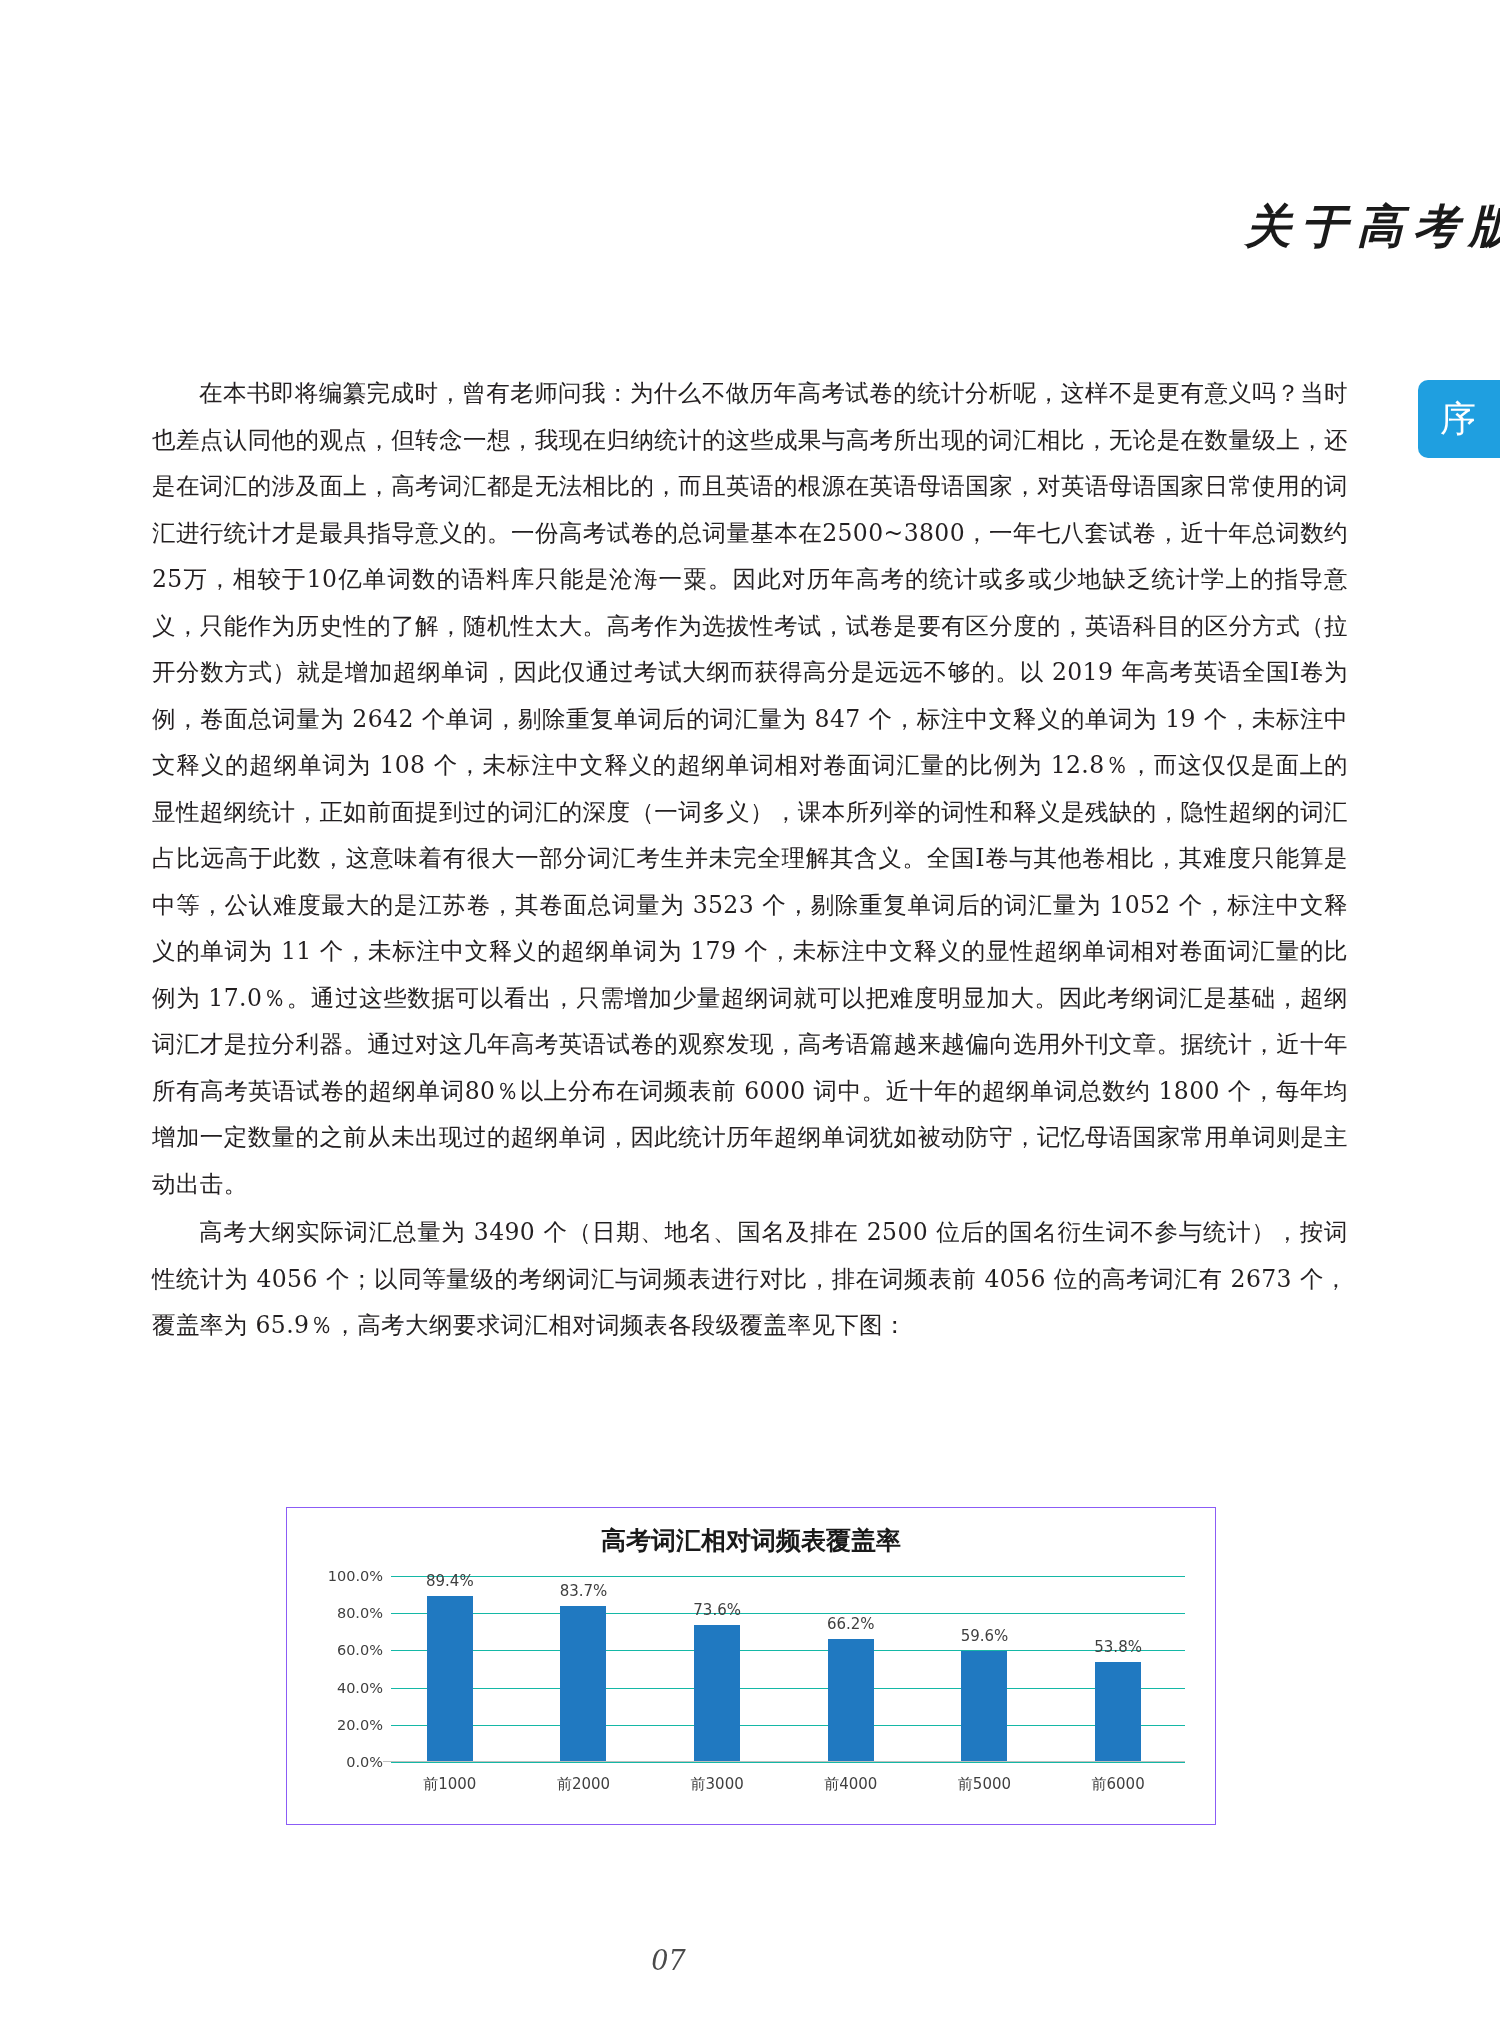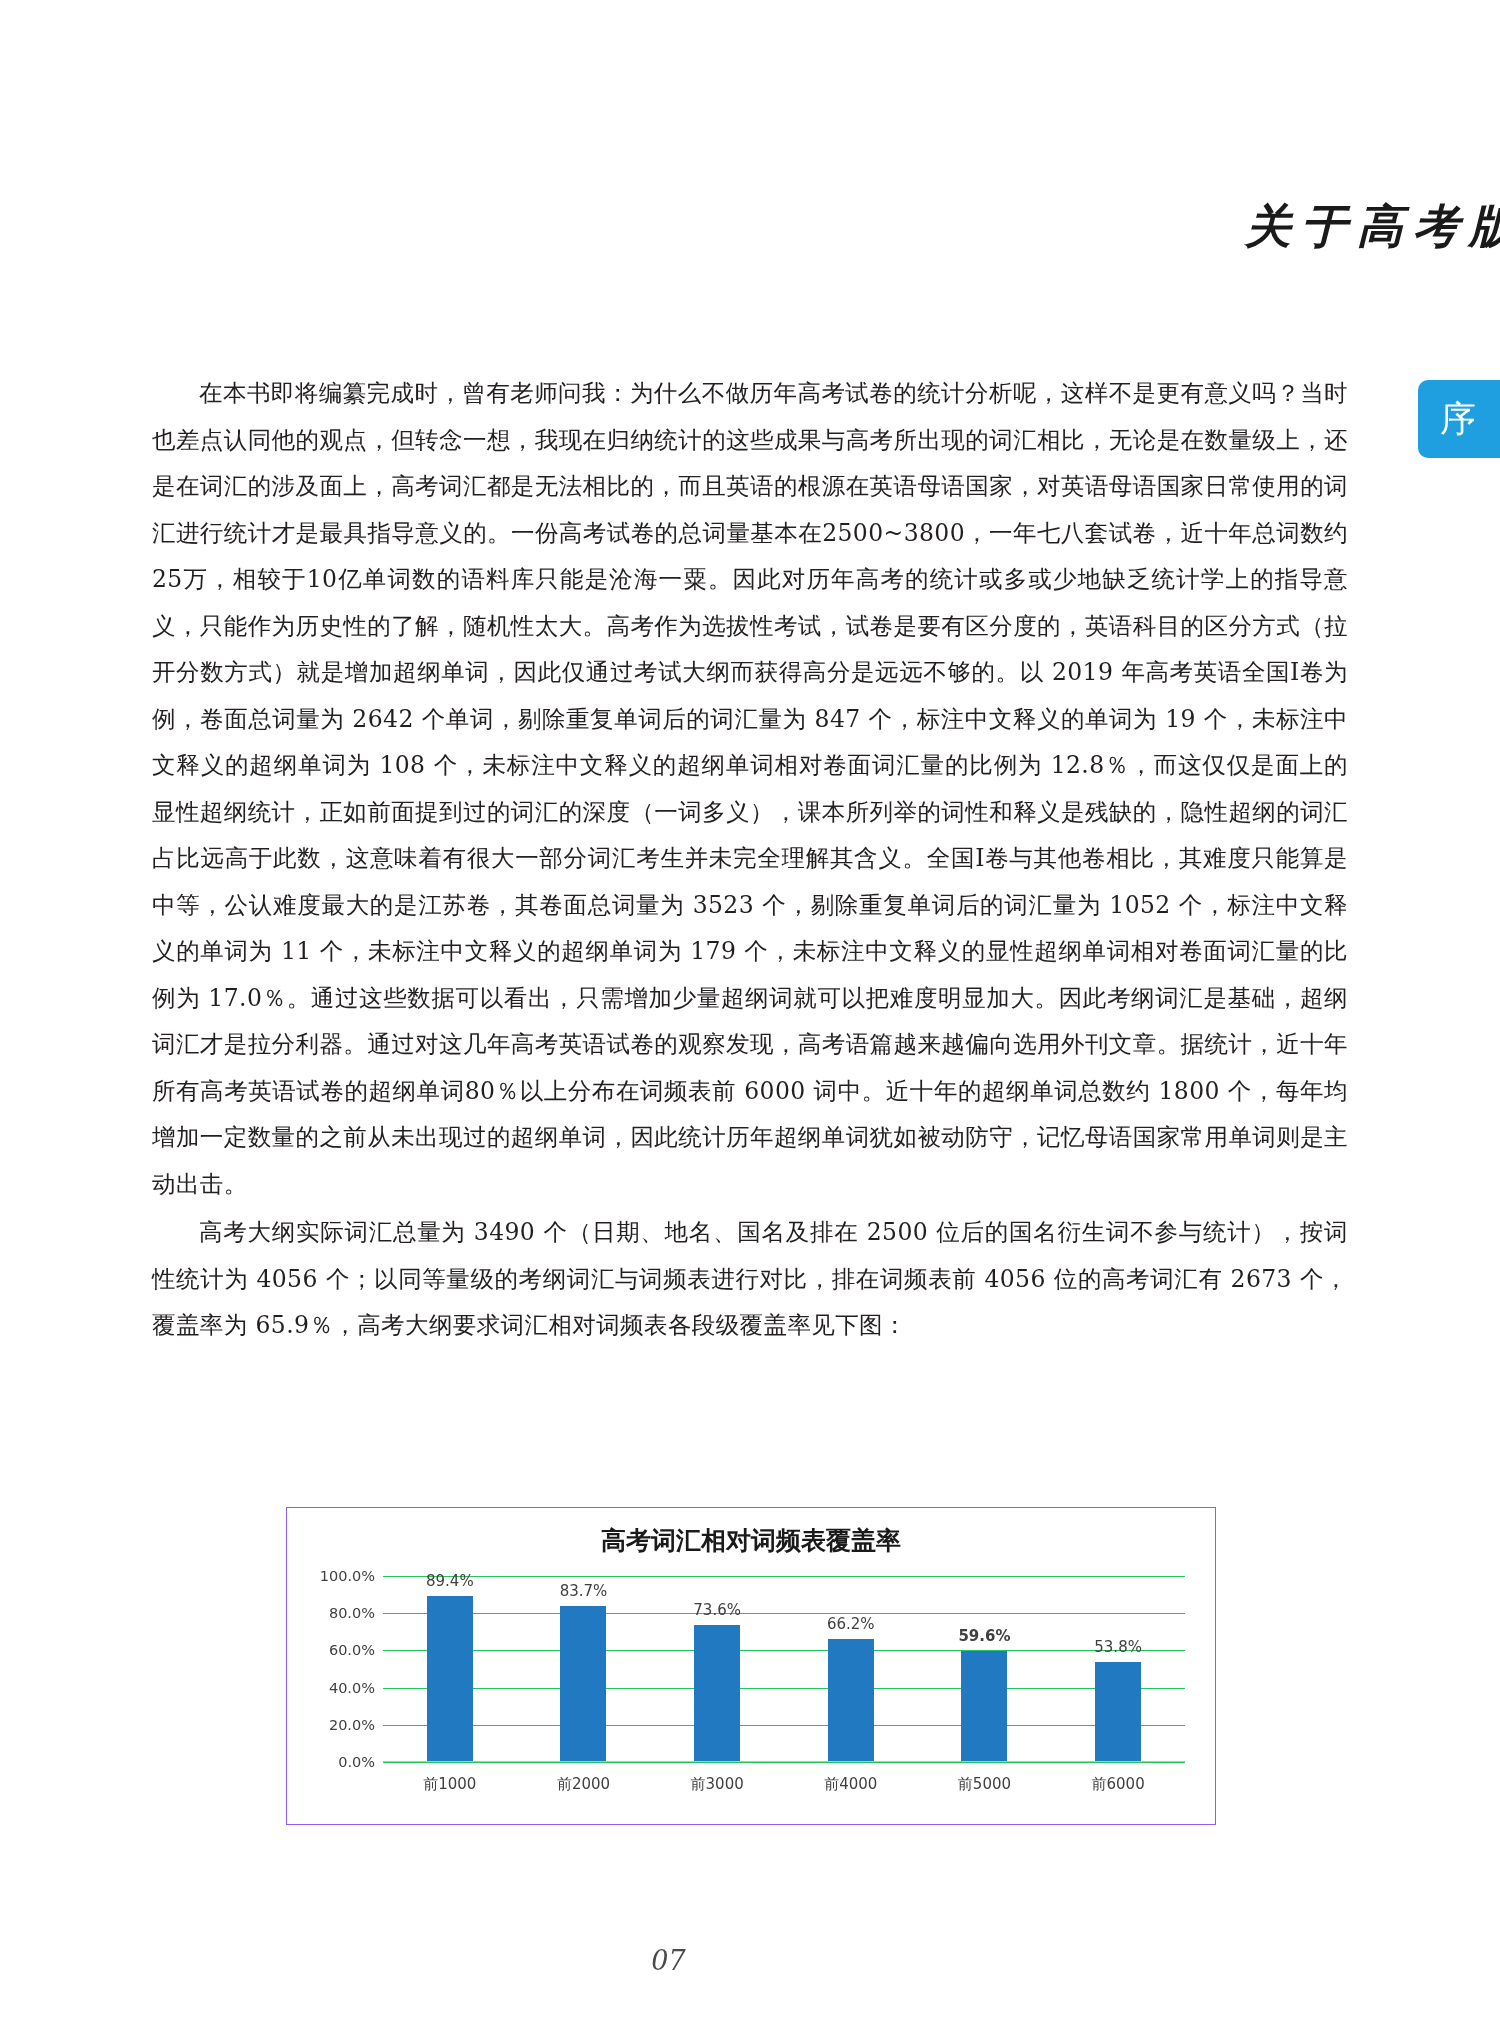--- a/index.html
+++ b/index.html
@@ -99,24 +99,24 @@
   }
   .plot {
     position: absolute;
     left: 96px;
     top: 68px;
     right: 30px;
     bottom: 62px;
   }
   .gridline {
     position: absolute;
-    left: 0;
+    left: 8px;
     right: 0;
     height: 1px;
-    background: #22c55e;
+    background: #14b8a6;
   }
   .ytick {
     position: absolute;
     right: 100%;
     transform: translateY(-50%);
     padding-right: 8px;
     font-size: 14.5px;
     color: #3f3f3f;
     white-space: nowrap;
     font-family: "DejaVu Sans", sans-serif;
@@ -237,21 +237,21 @@
         </div>
         <div class="bar-wrap">
           <span class="bar-label" style="bottom: calc(73.6% + 6px);">73.6%</span>
           <div class="bar" style="height: 73.6%;"></div>
         </div>
         <div class="bar-wrap">
           <span class="bar-label" style="bottom: calc(66.2% + 6px);">66.2%</span>
           <div class="bar" style="height: 66.2%;"></div>
         </div>
         <div class="bar-wrap">
-          <span class="bar-label" style="bottom: calc(59.6% + 6px); font-weight: bold;">59.6%</span>
+          <span class="bar-label" style="bottom: calc(59.6% + 6px);">59.6%</span>
           <div class="bar" style="height: 59.6%;"></div>
         </div>
         <div class="bar-wrap">
           <span class="bar-label" style="bottom: calc(53.8% + 6px);">53.8%</span>
           <div class="bar" style="height: 53.8%;"></div>
         </div>
       </div>
       <div class="axis-line"></div>
     </div>
 

